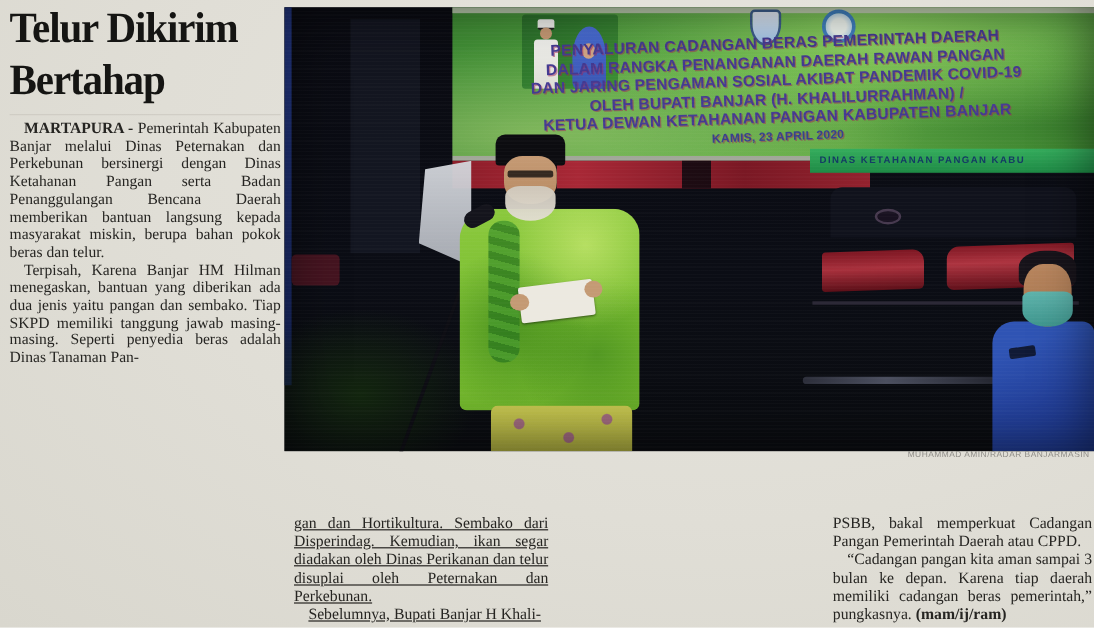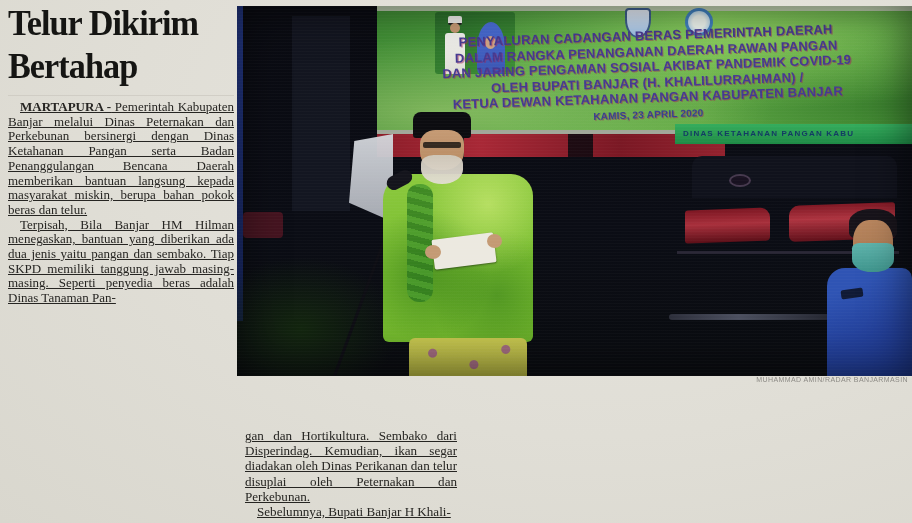--- a/index.html
+++ b/index.html
@@ -13,21 +13,21 @@
   #headline{left:8px;top:2px;width:232px;
     font-weight:bold;font-size:36px;line-height:43px;letter-spacing:-1px;
     color:#151513;transform:scaleX(.95);transform-origin:left top;}
   #head-rule{left:8px;top:95px;width:226px;height:1px;background:#c6c3ba;opacity:.6;}
 
   
   .col{color:#262522;font-size:13px;line-height:14.7px;text-align:justify;overflow:hidden;}
   .col p{margin:0;}
   .col p.ind{text-indent:12px;}
   .lead{font-weight:bold;}
-  #col1{left:8px;top:100px;width:226px;height:423px;text-decoration:underline;}
+  #col1{left:8px;top:100px;width:226px;height:423px;}
   .bcol{top:428px;height:95px;line-height:15.2px;font-size:13.1px;}
   #col2{left:245px;width:212px;text-decoration:underline;}
   #col3{left:466px;width:220px;}
   #col4{left:694px;width:216px;}
 
   
   #photo{left:237px;top:6px;width:675px;height:370px;overflow:hidden;
     background:linear-gradient(180deg,#0a0b12 0%,#0b0d15 60%,#0a0c10 100%);}
   #photo .abs{position:absolute;}
   #p-sliver{left:0;top:0;width:6px;height:315px;background:linear-gradient(180deg,#24398a,#16255e);}
@@ -139,21 +139,21 @@
 <div id="paper">
 
   <div id="headline" class="abs">
     <div>Telur Dikirim</div>
     <div>Bertahap</div>
   </div>
   <div id="head-rule" class="abs"></div>
 
   <div id="col1" class="abs col">
     <p class="ind"><span class="lead">MARTAPURA -</span><span> Pemerintah Kabupaten Banjar melalui Dinas Peternakan dan Perkebunan bersinergi dengan Dinas Ketahanan Pangan serta Badan Penanggulangan Bencana Daerah memberikan bantuan langsung kepada masyarakat miskin, berupa bahan pokok beras dan telur.</span></p>
-    <p class="ind">Terpisah, Bila Banjar HM Hilman menegaskan, bantuan yang diberikan ada dua jenis yaitu pangan dan sembako. Tiap SKPD memiliki tanggung jawab masing-masing. Seperti penyedia beras adalah Dinas Tanaman Pan-</p>
+    <p class="ind">Terpisah, Karena Banjar HM Hilman menegaskan, bantuan yang diberikan ada dua jenis yaitu pangan dan sembako. Tiap SKPD memiliki tanggung jawab masing-masing. Seperti penyedia beras adalah Dinas Tanaman Pan-</p>
   </div>
 
   <div id="photo" class="abs">
     <div id="p-sliver" class="abs"></div>
     <div id="p-door" class="abs"></div>
     <div id="p-redblob" class="abs"></div>
     <div id="p-haze" class="abs"></div>
 
     <div id="p-banner" class="abs"></div>
     <div id="p-banner-top" class="abs"></div>
@@ -212,14 +212,18 @@
     <div id="p-vignette" class="abs"></div>
   </div>
 
   <div id="credit" class="abs">MUHAMMAD AMIN/RADAR BANJARMASIN</div>
 
 
   <div id="col2" class="abs col bcol">
     <p>gan dan Hortikultura. Sembako dari Disperindag. Kemudian, ikan segar diadakan oleh Dinas Perikanan dan telur disuplai oleh Peternakan dan Perkebunan.</p>
     <p class="ind">Sebelumnya, Bupati Banjar H Khali-</p>
   </div>
+  <div id="col4" class="abs col bcol">
+    <p>PSBB, bakal memperkuat Cadangan Pangan Pemerintah Daerah atau CPPD.</p>
+    <p class="ind"><span>“Cadangan pangan kita aman sampai 3 bulan ke depan. Karena tiap daerah memiliki cadangan beras pemerintah,” pungkasnya. </span><span class="lead">(mam/ij/ram)</span></p>
+  </div>
 
 </div>
 
 </body></html>

